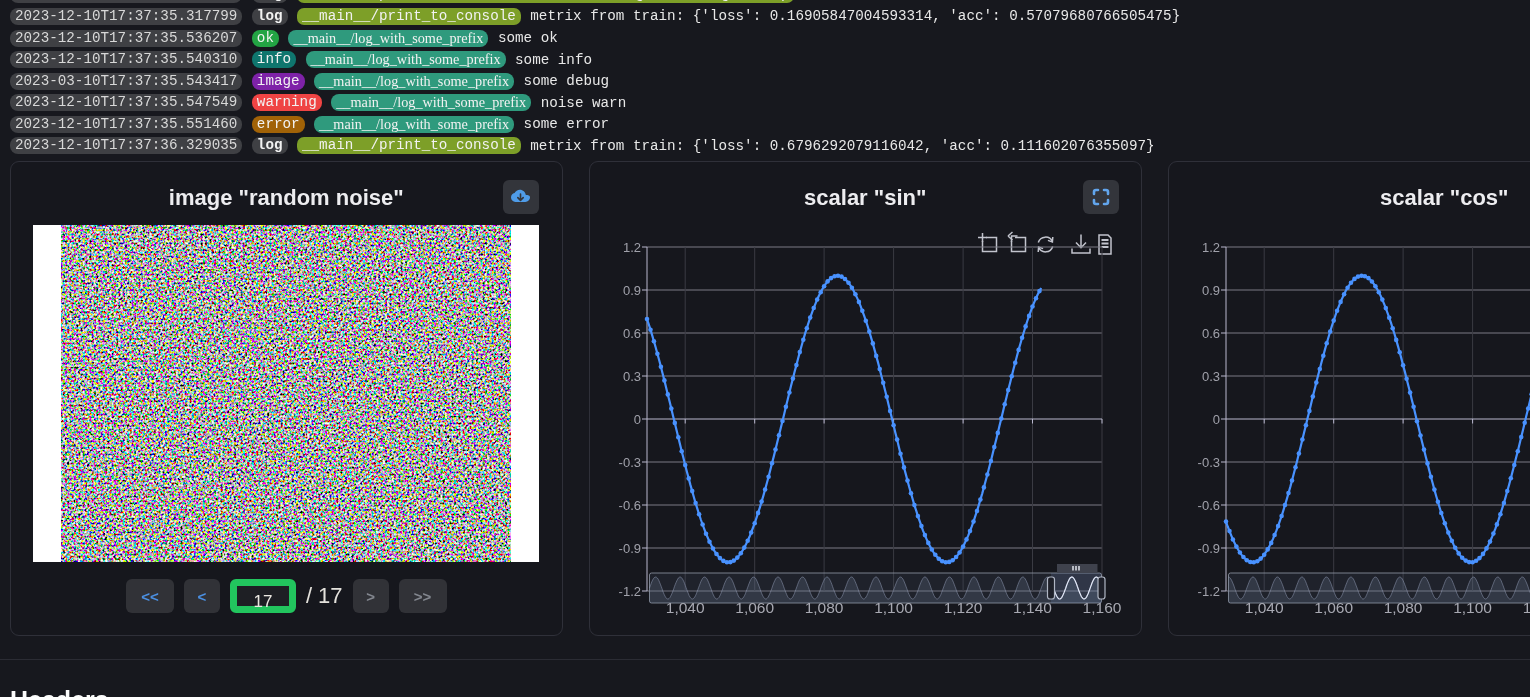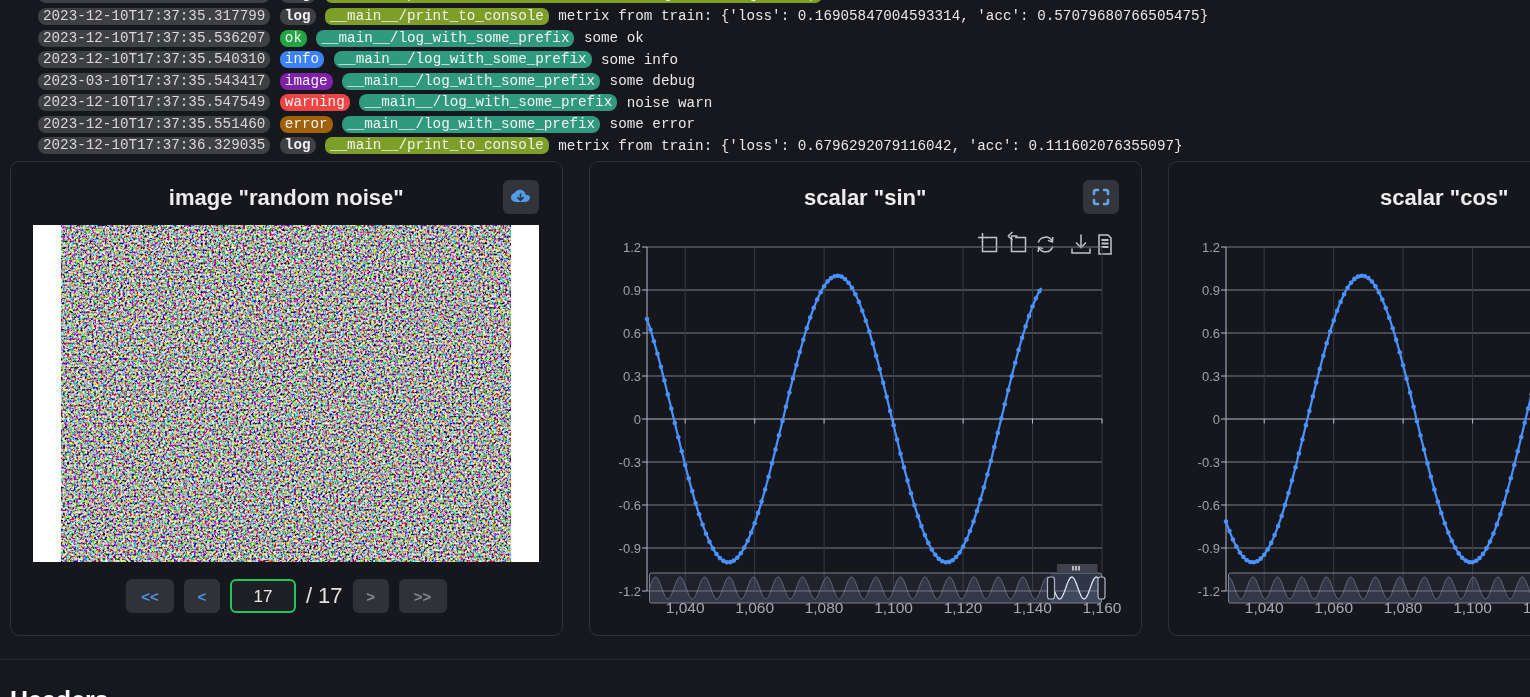--- a/index.html
+++ b/index.html
@@ -2,48 +2,48 @@
 <html><head><meta charset="utf-8"><style>
 * { margin:0; padding:0; box-sizing:border-box; }
 html,body { width:1530px; height:697px; overflow:hidden; background:#17181e;
   font-family:"Liberation Sans", sans-serif; }
 #stage { position:absolute; left:0; top:0; width:1530px; height:697px; }
 .console { position:absolute; left:10px; top:-15.9px; }
 .row { height:21.58px; display:flex; align-items:center; column-gap:9.5px;
   font-family:"Liberation Mono", monospace; font-size:14.25px; white-space:nowrap; }
 .b { display:inline-block; height:17px; line-height:17px; padding:0 5px;
   border-radius:8px; color:#f2f2f2; }
-.ts { background:#3f4044; color:#d8d8d8;margin-left:28px; }
+.ts { background:#3f4044; color:#d8d8d8; }
 .lv-log { background:#3f4044;font-weight:bold; }
 .lv-ok { background:#23a444; }
-.lv-info { background:#3b82f6; }
+.lv-info { background:#0f766e; }
 .lv-debug { background:#7e22a8; }
 .lv-warning { background:#ef4444; }
 .lv-error { background:#a16207; }
-.tl { background:#2f9a7d; }
+.tl { background:#2f9a7d;font-family:Liberation Serif, serif; }
 .ol { background:#7d9f28;border-radius:7px; }
 .msg { color:#e8e8e8; }
 .card { position:absolute; top:161px; width:552.5px; height:475px;
   background:#16171d; border:1px solid #2f3039; border-radius:9px; }
 .ctitle { position:absolute; left:0; right:0; top:23px; text-align:center;
   font-size:22px; font-weight:bold; color:#ededf0; }
 .iconbtn { position:absolute; top:18px; width:36px; height:34px; background:#33353b;
   border-radius:6px; display:flex; align-items:center; justify-content:center; }
 .chart { position:absolute; left:0; top:0; }
 .al { fill:#a0a1aa; font-size:13px; }
 .xl { fill:#a8a9b2; font-size:15.5px; }
 .imgwrap { position:absolute; left:22px; top:63px; width:506px; height:337px; background:#fff; }
 .noise { position:absolute; left:28px; top:0; width:450px; height:337px; }
 .pager { position:absolute; left:0; right:0; top:417px; display:flex; justify-content:center;
   align-items:center; column-gap:10px; height:34px; }
 .pbtn { height:34px; background:#313237; border-radius:6px; border:none;
   display:flex; align-items:center; justify-content:center;
   font-size:15px; font-weight:bold; }
 .pblue { color:#4b90e2; } .pgray { color:#83878f; }
-.pin { width:66px; height:34px; background:#1e1f24; border:2px solid #22c55e; border-radius:6px;
+.pin { width:66px; height:34px; background:#1e1f24; border:7px solid #22c55e; border-radius:6px;
   text-align:center; font-size:17px; color:#ece9e2; line-height:32px; }
 .ptot { color:#e4e2dc; font-size:22px; }
 .hr { position:absolute; left:0; width:1530px; top:659px; height:1px; background:#2b2c34; }
 .head { position:absolute; left:10px; top:687.5px; font-size:25px; line-height:25px; font-weight:bold; color:#fbfbfb; }
 </style></head>
 <body>
 <div id="stage">
 <div class="console">
 <div class="row">
         <span class="b ts">2023-12-10T17:37:35.149033</span>

